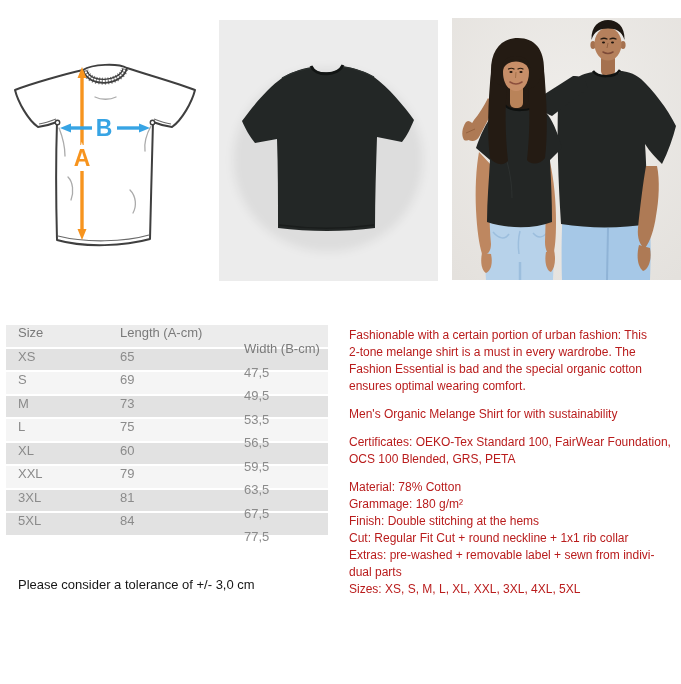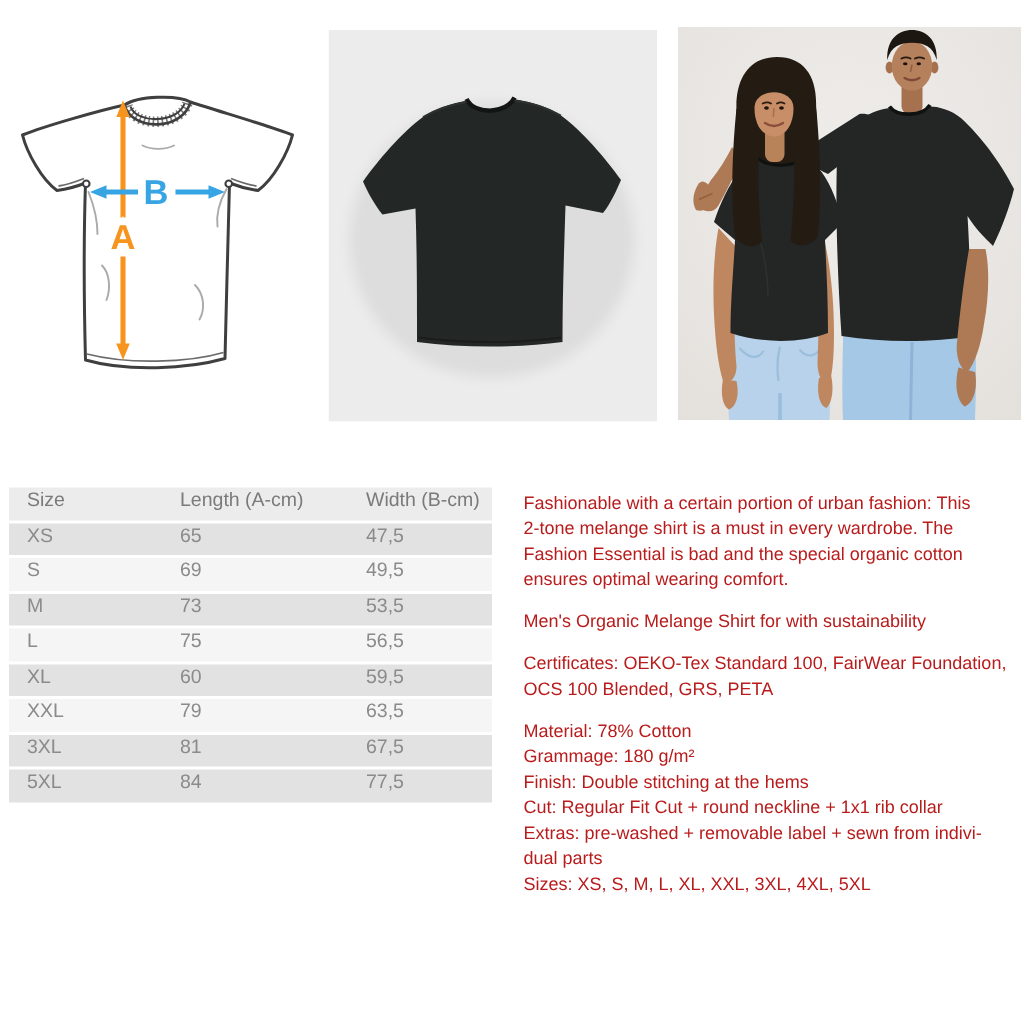--- a/index.html
+++ b/index.html
@@ -13,21 +13,21 @@
   .diagram  { left:10px;  top:42px;  width:190px; height:216px; }
   .product  { left:219px; top:20px;  width:219px; height:261px; }
   .models   { left:452px; top:18px;  width:229px; height:262px; }
 
   .size-table { position:absolute; left:6px; top:325px; width:322px; font-size:13px; color:#8b8b8b; }
   .t-row { display:flex; height:21.5px; margin-bottom:2px; background:#e2e2e2; }
   .t-row.even { background:#f5f5f5; }
   .t-row.t-head { background:#ececec; color:#7a7a7a; }
   .c-size { width:90px; padding-left:12px; box-sizing:border-box; }
   .c-len  { width:124px;margin-left:24px; }
-  .c-wid  { flex:1; }
+  .c-wid  { flex:1;margin-top:16px; }
 
   .tolerance { position:absolute; left:18px; top:577px; font-size:13px; color:#161616; }
 
   .description { position:absolute; left:349px; top:327px; width:332px;
                  font-size:12px; line-height:17px; color:#b91c1c; }
   .description p { margin:0 0 11px 0; white-space:pre; }
   .description p:last-child { margin-bottom:0; }
 </style>
 </head>
 <body>
@@ -272,20 +272,21 @@
       <span class="c-len">81</span>
       <span class="c-wid">67,5</span>
     </div>
     <div class="t-row odd">
       <span class="c-size">5XL</span>
       <span class="c-len">84</span>
       <span class="c-wid">77,5</span>
     </div>
   </div>
 
+  <div class="tolerance">Please consider a tolerance of +/- 3,0 cm</div>
 
   <div class="description">
     <p>Fashionable with a certain portion of urban fashion: This
 2-tone melange shirt is a must in every wardrobe. The
 Fashion Essential is bad and the special organic cotton
 ensures optimal wearing comfort.</p>
     <p>Men's Organic Melange Shirt for with sustainability</p>
     <p>Certificates: OEKO-Tex Standard 100, FairWear Foundation,
 OCS 100 Blended, GRS, PETA</p>
     <p>Material: 78% Cotton

